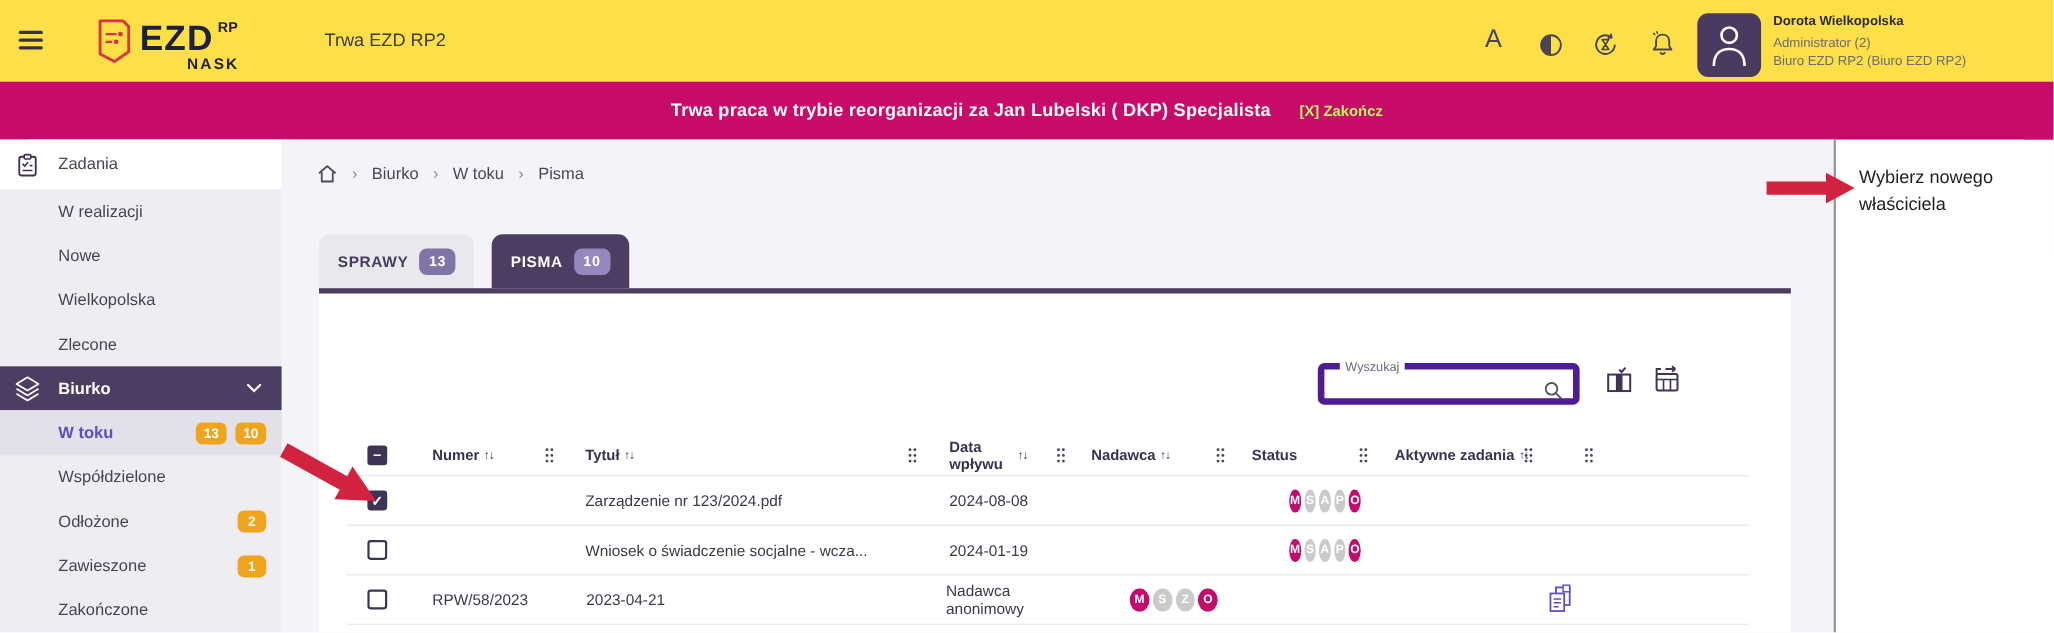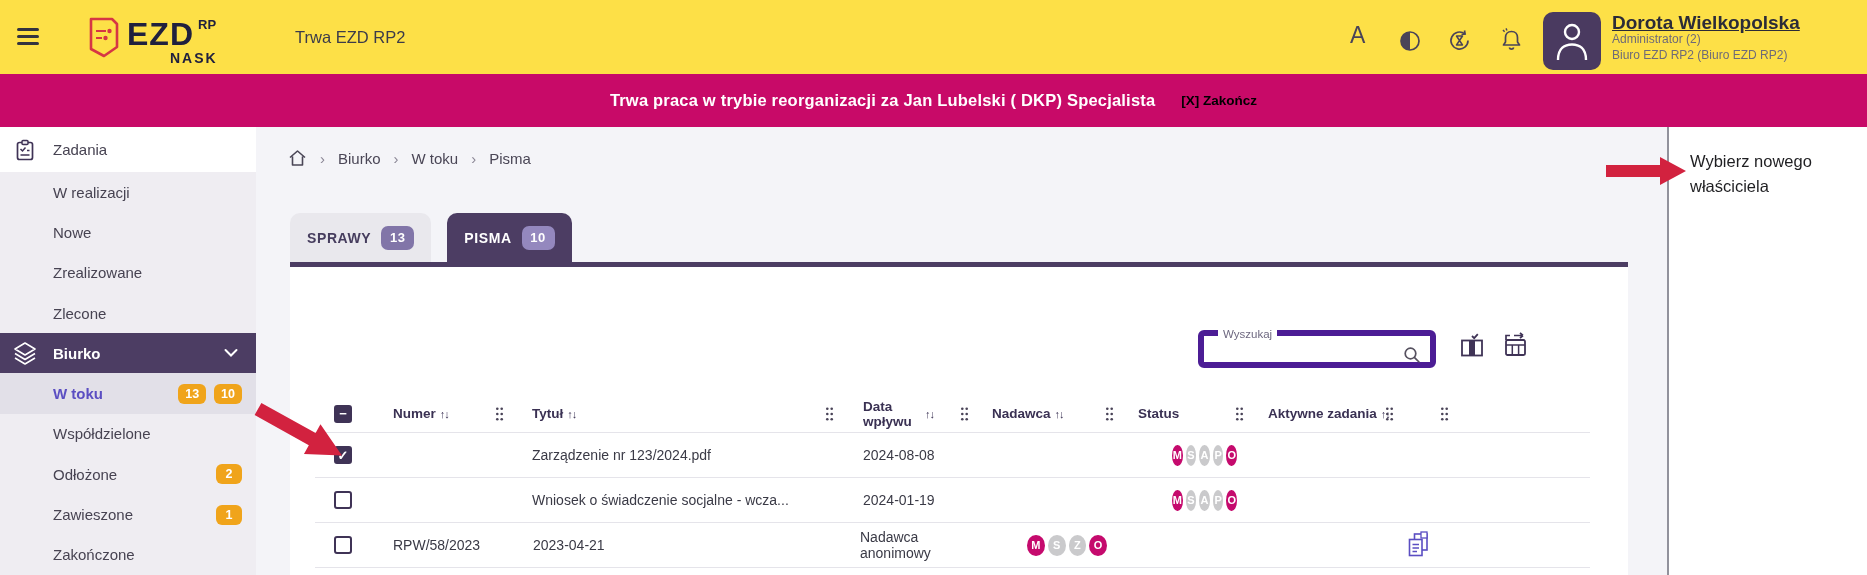--- a/index.html
+++ b/index.html
@@ -12,28 +12,28 @@
   .hamburger { left:17px; top:28px; width:22px; cursor:pointer; }
   .hamburger div { height:2.6px; background:#33333F; border-radius:2px; margin-bottom:4.6px; }
   .logo-ezd { left:127px; top:16px; font-size:32px; font-weight:800; color:#20203E; letter-spacing:1px; }
   .logo-rp  { left:198px; top:17px; font-size:13px; font-weight:800; color:#20203E; }
   .logo-nask{ left:170px; top:50px; font-size:14px; font-weight:800; color:#20203E; letter-spacing:2px; }
   .app-title{ left:295px; top:0; height:74px; display:flex; align-items:center; font-size:16.5px; color:#3B3B4A; }
   .fontsize-icon { left:1350px; top:22px; font-size:23px; color:#4A4458; cursor:pointer; }
   .icon-btn { cursor:pointer; }
   .avatar { left:1543px; top:12px; width:58px; height:58px; border-radius:10px; background:#4A3A60;
             display:flex; align-items:center; justify-content:center; cursor:pointer; }
-  .user-name { left:1612px; top:12px; font-size:19px; font-weight:700; color:#2B2B38;text-decoration:underline; }
+  .user-name { left:1612px; top:12px; font-size:12px; font-weight:700; color:#2B2B38; }
   .user-role { left:1612px; top:32px; font-size:12px; color:#6E6A78; }
   .user-unit { left:1612px; top:48px; font-size:12px; color:#6E6A78; }
 
   
   .banner { height:53px; background:#C80A68; display:flex; align-items:center; justify-content:center; gap:26px; }
   .banner-msg { color:#fff; font-size:16.5px; font-weight:700; letter-spacing:.2px; }
-  .banner-action { color:#000000; font-size:13.5px; font-weight:600; cursor:pointer; }
+  .banner-action { color:#bef264; font-size:13.5px; font-weight:600; cursor:pointer; }
 
   
   .layout { position:relative; height:568px; background:#fff;border-radius:28px; }
   .main-bg { left:256px; top:0; width:1411px; height:448px; background:#F4F4F8; }
 
   
   .sidebar { left:0; top:0; width:256px; height:448px; background:#EFEDF2; }
   .side-item { height:40.3px; display:flex; align-items:center; padding:0 14px 0 53px;
                font-size:15px; color:#474352; position:relative; cursor:pointer; }
   .side-item .item-icon { position:absolute; left:13px; top:50%; transform:translateY(-50%); }
@@ -174,21 +174,21 @@
       </svg>
       <span>Zadania</span>
     </div>
     <div class="side-item">
       <span>W realizacji</span>
     </div>
     <div class="side-item">
       <span>Nowe</span>
     </div>
     <div class="side-item">
-      <span>Zrealizowane</span>
+      <span>Wielkopolska</span>
     </div>
     <div class="side-item">
       <span>Zlecone</span>
     </div>
     <div class="side-item si-biurko">
       <svg class="item-icon" width="24" height="25" viewBox="0 0 24 25">
         <path d="M12 2.5 L22 8.5 12 14.5 2 8.5 Z" fill="none" stroke="#fff" stroke-width="1.6" stroke-linejoin="round"></path>
         <path d="M2 13 l10 6 10-6" fill="none" stroke="#fff" stroke-width="1.6" stroke-linejoin="round"></path>
         <path d="M2 17.5 l10 6 10-6" fill="none" stroke="#fff" stroke-width="1.6" stroke-linejoin="round"></path>
       </svg>

